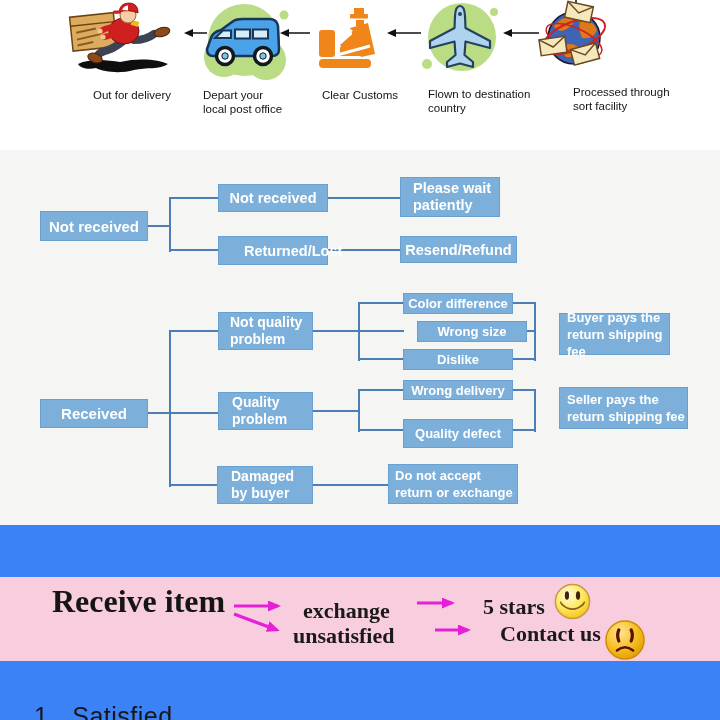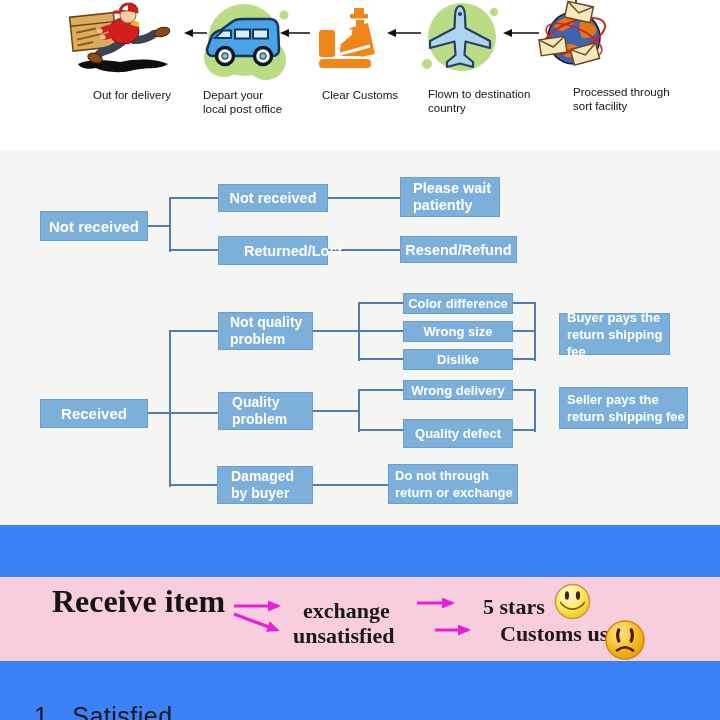--- a/index.html
+++ b/index.html
@@ -20,21 +20,21 @@
   #b-nr-root{left:40px;top:211px;width:108px;height:30px;font-size:15px;}
   #b-nr-a{left:218px;top:184px;width:110px;height:28px;font-size:14.5px;}
   #b-nr-b{left:218px;top:236px;width:110px;height:29px;font-size:14.5px;padding-left:25px;}
   #b-wait{left:400px;top:177px;width:100px;height:40px;font-size:14.5px;padding-left:12px;}
   #b-resend{left:400px;top:236px;width:117px;height:27px;font-size:14.5px;}
   #b-rec-root{left:40px;top:399px;width:108px;height:29px;font-size:15px;}
   #b-notq{left:218px;top:312px;width:95px;height:38px;font-size:14px;padding-left:11px;}
   #b-qual{left:218px;top:392px;width:95px;height:38px;font-size:14px;padding-left:13px;}
   #b-dmg{left:217px;top:466px;width:96px;height:38px;font-size:14px;padding-left:13px;}
   #b-colordiff{left:403px;top:293px;width:110px;height:21px;font-size:13px;}
-  #b-wrongsize{left:403px;top:321px;width:110px;height:21px;font-size:13px;}
+  #b-wrongsize{left:417px;top:321px;width:110px;height:21px;font-size:13px;}
   #b-dislike{left:403px;top:349px;width:110px;height:21px;font-size:13px;}
   #b-wrongdel{left:403px;top:380px;width:110px;height:20px;font-size:13px;}
   #b-qdefect{left:403px;top:419px;width:110px;height:29px;font-size:13px;}
   #b-buyer{left:559px;top:313px;width:111px;height:42px;font-size:13px;padding-left:7px;}
   #b-seller{left:559px;top:387px;width:129px;height:42px;font-size:13px;padding-left:7px;}
   #b-noreturn{left:388px;top:464px;width:130px;height:40px;font-size:13px;padding-left:6px;}
   
   .banner{position:absolute;left:0;top:577px;width:720px;height:84px;background:#f8cede;}
   .banner-title{position:absolute;left:52px;top:6px;font-family:"Liberation Serif",serif;
                 font-weight:bold;font-size:32px;color:#151515;}
@@ -219,30 +219,30 @@
     <div class="fc-box fc-center" id="b-qdefect" style="top:269px">
         <span>Quality defect</span>
       </div>
     <div class="fc-box fc-left" id="b-buyer" style="top:163px">
         <span>Buyer pays the return shipping fee</span>
       </div>
     <div class="fc-box fc-left" id="b-seller" style="top:237px">
         <span>Seller pays the return shipping fee</span>
       </div>
     <div class="fc-box fc-left" id="b-noreturn" style="top:314px">
-        <span>Do not through return or exchange</span>
+        <span>Do not accept return or exchange</span>
       </div>
   </div>
 
   <div class="banner">
     <div class="banner-title">Receive item</div>
     <div class="banner-word" id="w-sat">exchange</div>
     <div class="banner-word" id="w-unsat">unsatisfied</div>
     <div class="banner-word" id="w-stars">5 stars</div>
-    <div class="banner-word" id="w-contact">Customs us</div>
+    <div class="banner-word" id="w-contact">Contact us</div>
 
     <svg style="position:absolute;left:0;top:0" width="720" height="84" viewBox="0 0 720 84">
       <defs>
         <marker id="mh" markerUnits="userSpaceOnUse" markerWidth="14" markerHeight="12" refX="10" refY="5.5" orient="auto">
           <path d="M0 0 L13 5.5 L0 11 Z" fill="#e620d6"></path>
         </marker>
       </defs>
       <g stroke="#e620d6" stroke-width="3.2">
         <line x1="234" y1="29" x2="278" y2="29" marker-end="url(#mh)"></line>
         <line x1="234" y1="37" x2="277" y2="53" marker-end="url(#mh)"></line>

